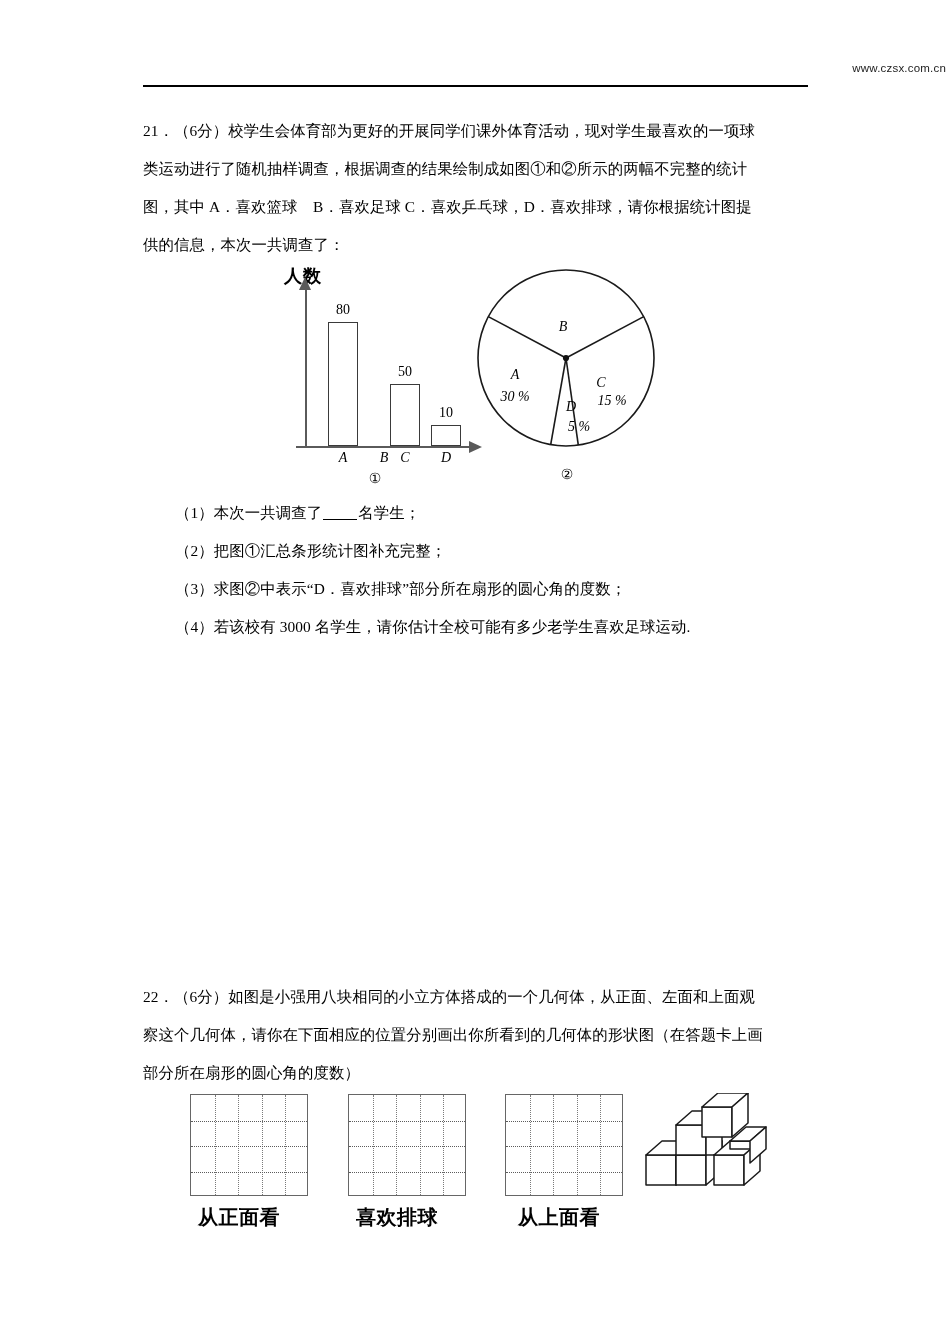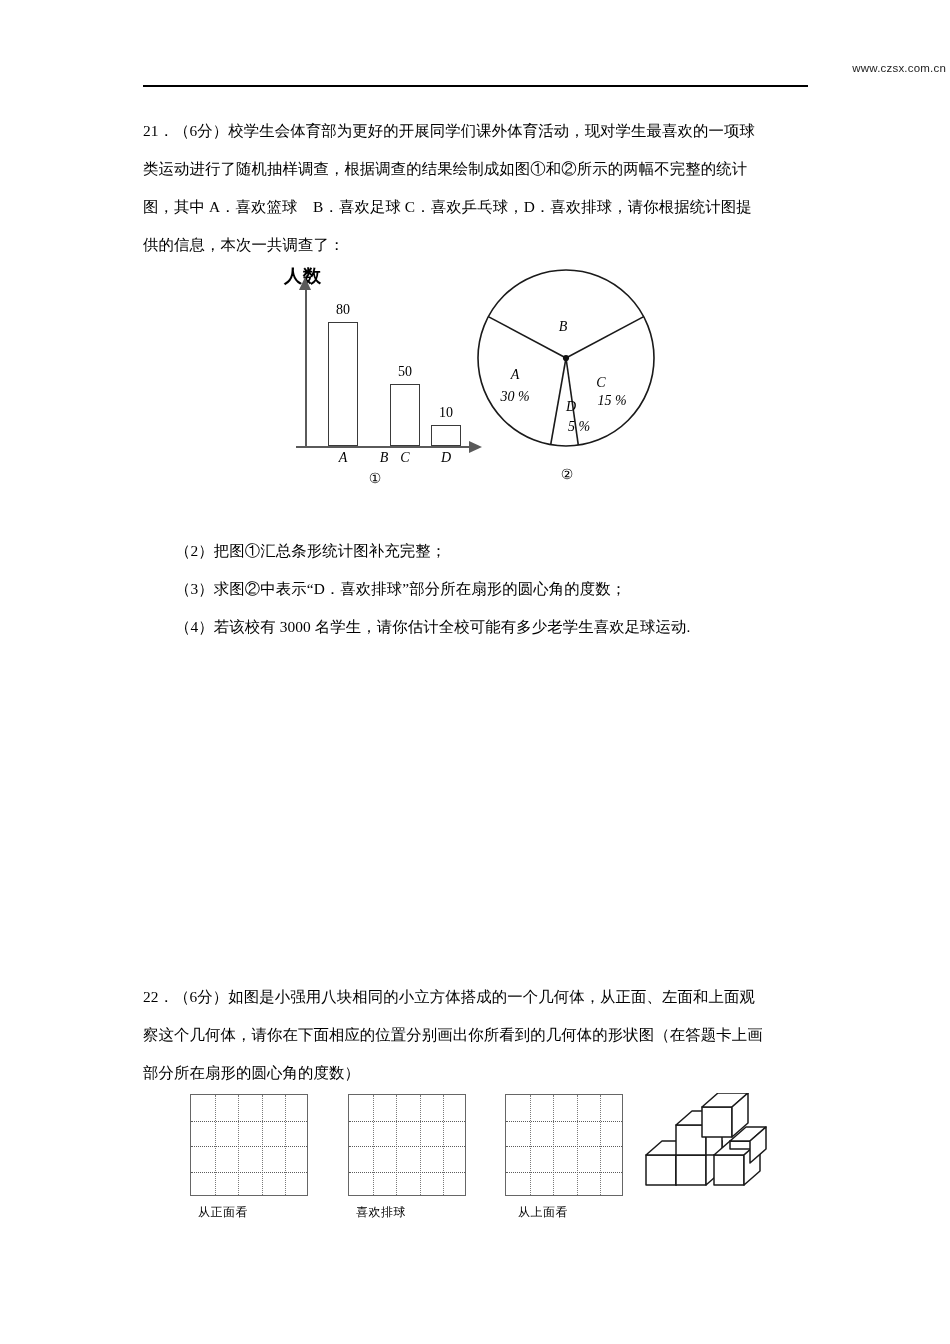--- a/index.html
+++ b/index.html
@@ -162,22 +162,22 @@
     border-left: 1.6px dotted #7a7a7a;
   }
   .gridline-h {
     position: absolute;
     left: 0; right: 0;
     height: 0;
     border-top: 1.6px dotted #5c5c5c;
   }
   .view-caption {
     position: absolute;
-    font-size: 12px;
-    font-weight: 400;
+    font-size: 20px;
+    font-weight: 700;
     font-family: "DejaVu Sans", "Liberation Sans", sans-serif;
     white-space: nowrap;
     letter-spacing: 0.5px;
   }
 
   
   .cubes {
     position: absolute;
     left: 640px; top: 1093px;
     width: 130px;
@@ -243,20 +243,21 @@
     <div class="pie-label" style="left:28px; top:104px; width:34px;">A</div>
     <div class="pie-label" style="left:20px; top:126px; width:50px;">30 %</div>
     <div class="pie-label" style="left:120px; top:112px; width:22px;">C</div>
     <div class="pie-label" style="left:118px; top:130px; width:48px;">15 %</div>
     <div class="pie-label" style="left:90px; top:136px; width:22px;">D</div>
     <div class="pie-label" style="left:88px; top:156px; width:42px;">5 %</div>
 
     <div class="fig-caption" style="left:82px; top:204px; width:30px;">②</div>
   </div>
 
+  <div class="para indent" style="top:494px;"><span>（1）本次一共调查了</span><span class="blank-underline"></span><span>名学生；</span></div>
   <div class="para indent" style="top:532px;">（2）把图①汇总条形统计图补充完整；</div>
   <div class="para indent" style="top:570px;">（3）求图②中表示“D．喜欢排球”部分所在扇形的圆心角的度数；</div>
   <div class="para indent" style="top:608px;">（4）若该校有 3000 名学生，请你估计全校可能有多少老学生喜欢足球运动.</div>
 
   <div class="para q-body" style="top:978px;">22．（6分）如图是小强用八块相同的小立方体搭成的一个几何体，从正面、左面和上面观</div>
   <div class="para q-body" style="top:1016px;">察这个几何体，请你在下面相应的位置分别画出你所看到的几何体的形状图（在答题卡上画</div>
   <div class="para q-body" style="top:1054px;">部分所在扇形的圆心角的度数）</div>
 
   <div class="grid-box" style="left:190px; top:1094px; width:118px; height:102px;">
     <div class="gridline-v" style="left:23.6px;"></div>

